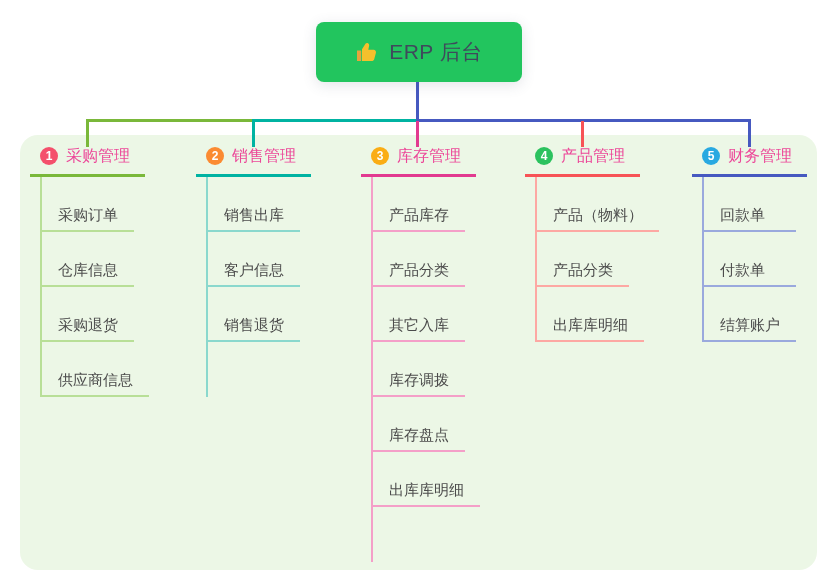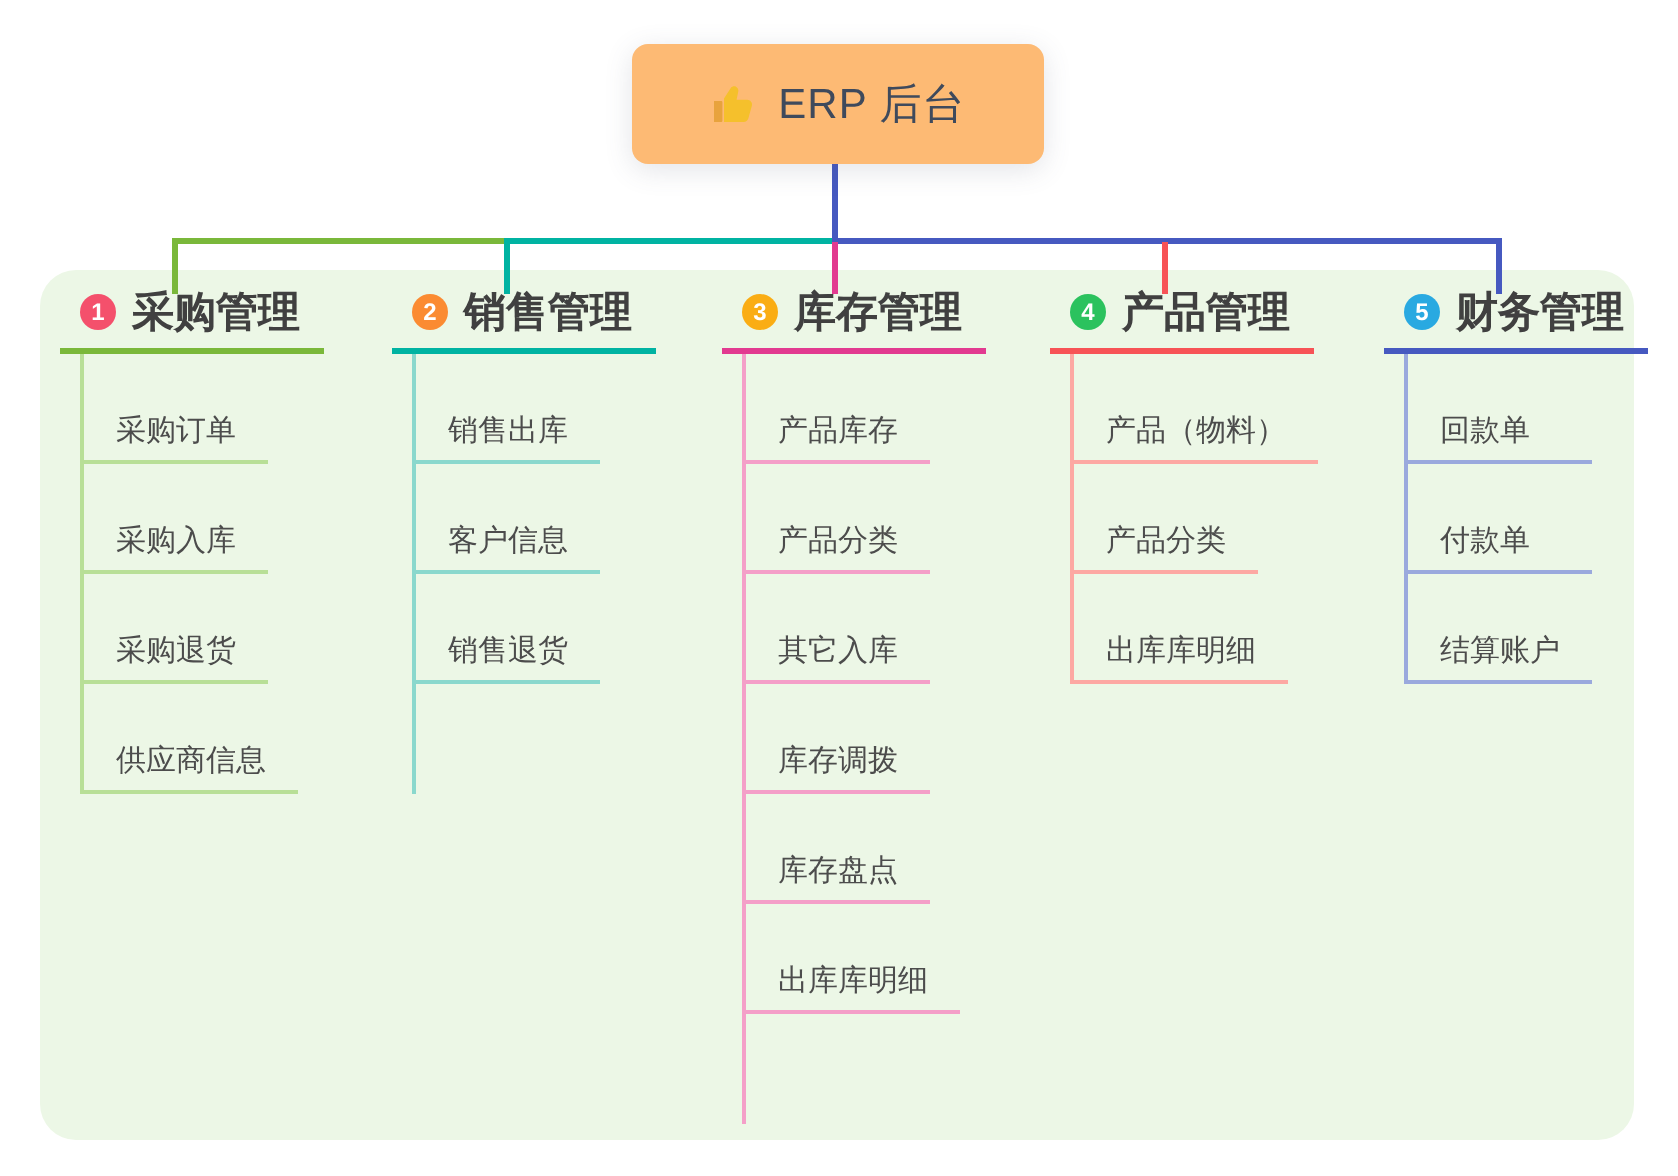--- a/index.html
+++ b/index.html
@@ -12,21 +12,21 @@
     height: 588px;
     background: #ffffff;
     overflow: hidden;
   }
 
   
   .root-card {
     position: absolute;
     left: 316px; top: 22px;
     width: 206px; height: 60px;
-    background: #fdba74;
+    background: #22c55e;
     border-radius: 8px;
     box-shadow: 0 3px 14px rgba(80,90,110,0.16);
     display: flex;
     align-items: center;
     justify-content: center;
     gap: 10px;
     z-index: 3;
   }
   .root-label {
     font-size: 21px;
@@ -88,23 +88,23 @@
     flex: 0 0 18px;
     border-radius: 50%;
     background: var(--badge, #888);
     color: #ffffff;
     font-size: 12px;
     font-weight: bold;
     line-height: 18px;
     text-align: center;
   }
   .node-label {
-    font-size: 21px;
-    font-weight: 700;
-    color: #404040;
+    font-size: 16px;
+    font-weight: 400;
+    color: #ec4899;
     white-space: nowrap;
   }
 
   .vline {
     position: absolute;
     left: 10px; top: 31px;
     width: 2px;
     background: var(--cline, #bbb);
   }
   .branch-1 .vline { height: 220px; }
@@ -158,21 +158,21 @@
     <div class="node">
       <span class="badge">1</span>
       <span class="node-label">采购管理</span>
     </div>
     <div class="vline"></div>
     <div class="children">
       <div class="slot">
           <div class="child">采购订单</div>
         </div>
       <div class="slot">
-          <div class="child">采购入库</div>
+          <div class="child">仓库信息</div>
         </div>
       <div class="slot">
           <div class="child">采购退货</div>
         </div>
       <div class="slot">
           <div class="child">供应商信息</div>
         </div>
     </div>
   </div>
 

